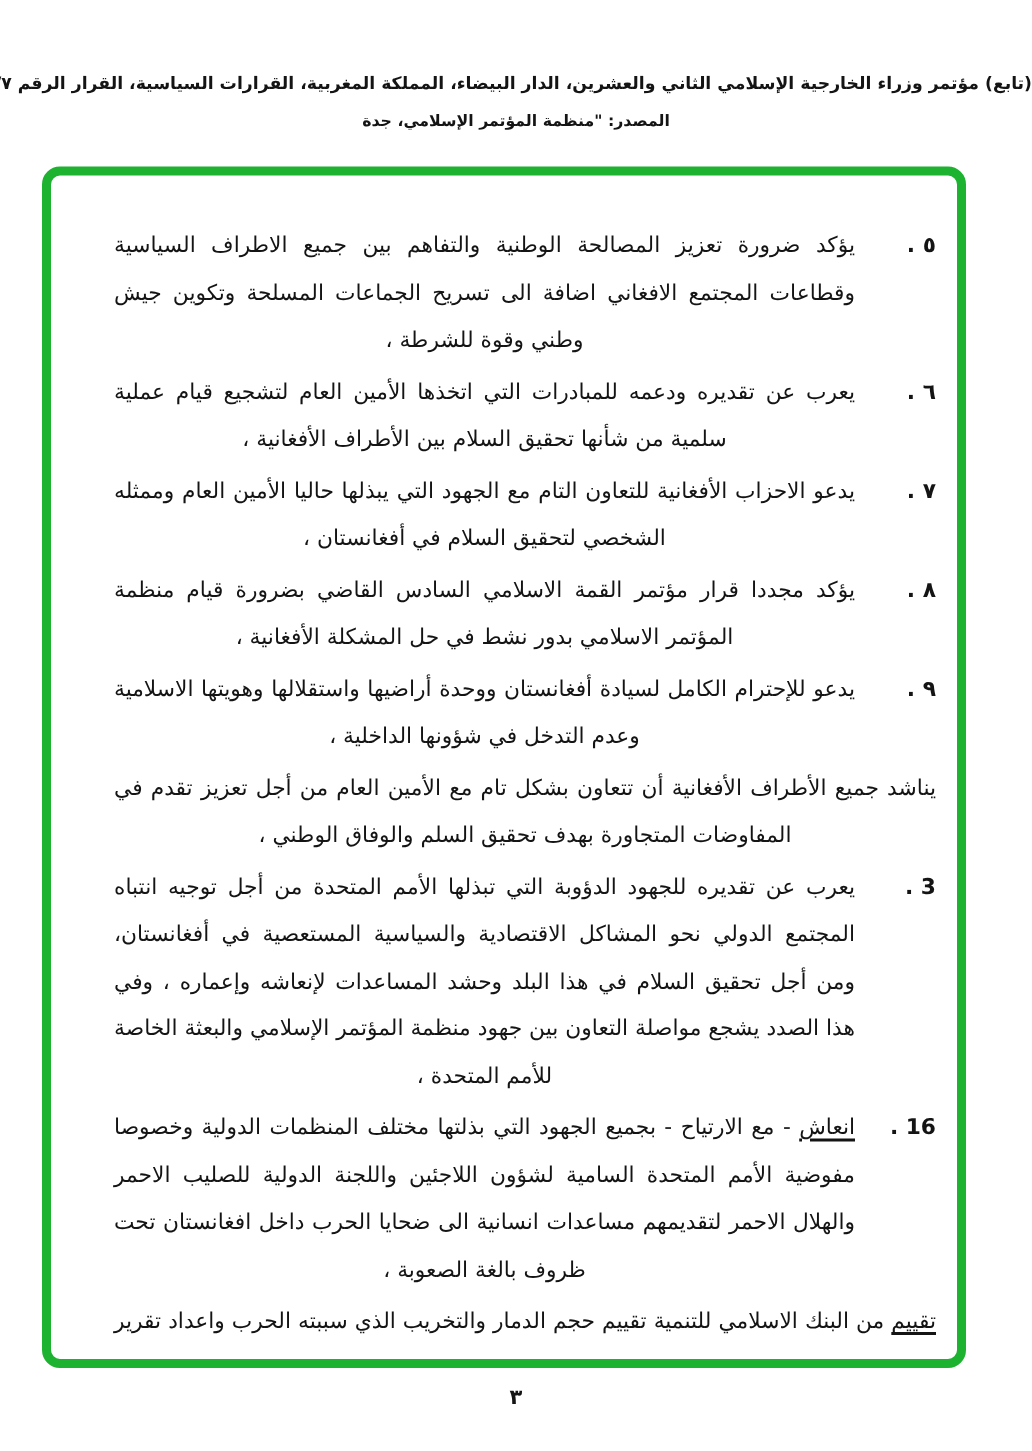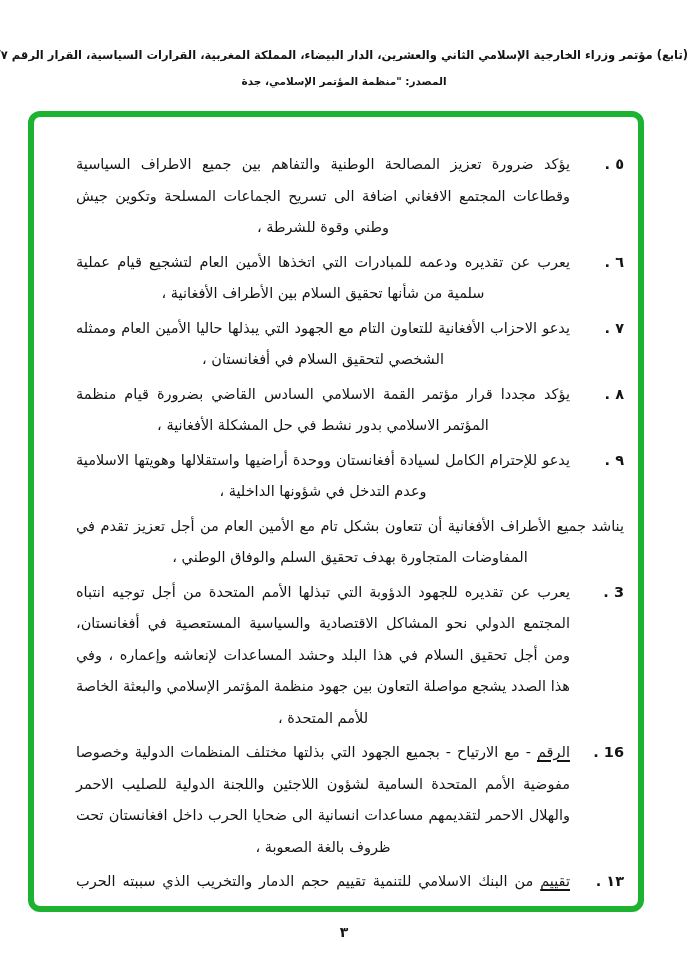--- a/index.html
+++ b/index.html
@@ -124,25 +124,24 @@
     <div class="body"><span class="lead">يناشد</span><span class="rest"> جميع الأطراف الأفغانية أن تتعاون بشكل تام مع الأمين العام من أجل تعزيز تقدم في المفاوضات المتجاورة بهدف تحقيق السلم والوفاق الوطني ،</span></div>
   </div>
 
   <div class="item">
     <div class="num">3 .</div>
     <div class="body"><span class="lead">يعرب عن تقديره</span><span class="rest"> للجهود الدؤوبة التي تبذلها الأمم المتحدة من أجل توجيه انتباه المجتمع الدولي نحو المشاكل الاقتصادية والسياسية المستعصية في أفغانستان، ومن أجل تحقيق السلام في هذا البلد وحشد المساعدات لإنعاشه وإعماره ، وفي هذا الصدد يشجع مواصلة التعاون بين جهود منظمة المؤتمر الإسلامي والبعثة الخاصة للأمم المتحدة ،</span></div>
   </div>
 
   <div class="item">
     <div class="num">16 .</div>
-    <div class="body"><span class="lead underlined">الرقم</span><span class="rest"> - مع الارتياح - بجميع الجهود التي بذلتها مختلف المنظمات الدولية وخصوصا مفوضية الأمم المتحدة السامية لشؤون اللاجئين واللجنة الدولية للصليب الاحمر والهلال الاحمر لتقديمهم مساعدات انسانية الى ضحايا الحرب داخل افغانستان تحت ظروف بالغة الصعوبة ،</span></div>
+    <div class="body"><span class="lead underlined">انعاش</span><span class="rest"> - مع الارتياح - بجميع الجهود التي بذلتها مختلف المنظمات الدولية وخصوصا مفوضية الأمم المتحدة السامية لشؤون اللاجئين واللجنة الدولية للصليب الاحمر والهلال الاحمر لتقديمهم مساعدات انسانية الى ضحايا الحرب داخل افغانستان تحت ظروف بالغة الصعوبة ،</span></div>
   </div>
 
   <div class="item">
-    <div class="num">١٣ .</div>
     <div class="body"><span class="lead underlined">تقييم</span><span class="rest"> من البنك الاسلامي للتنمية تقييم حجم الدمار والتخريب الذي سببته الحرب واعداد تقرير شامل حول مستلزمات انعاش واعمار هذا البلد ،</span></div>
   </div>
 </div>
   </div>
 
   <div class="page-number">٣</div>
 
 </div>
 
 </body></html>

